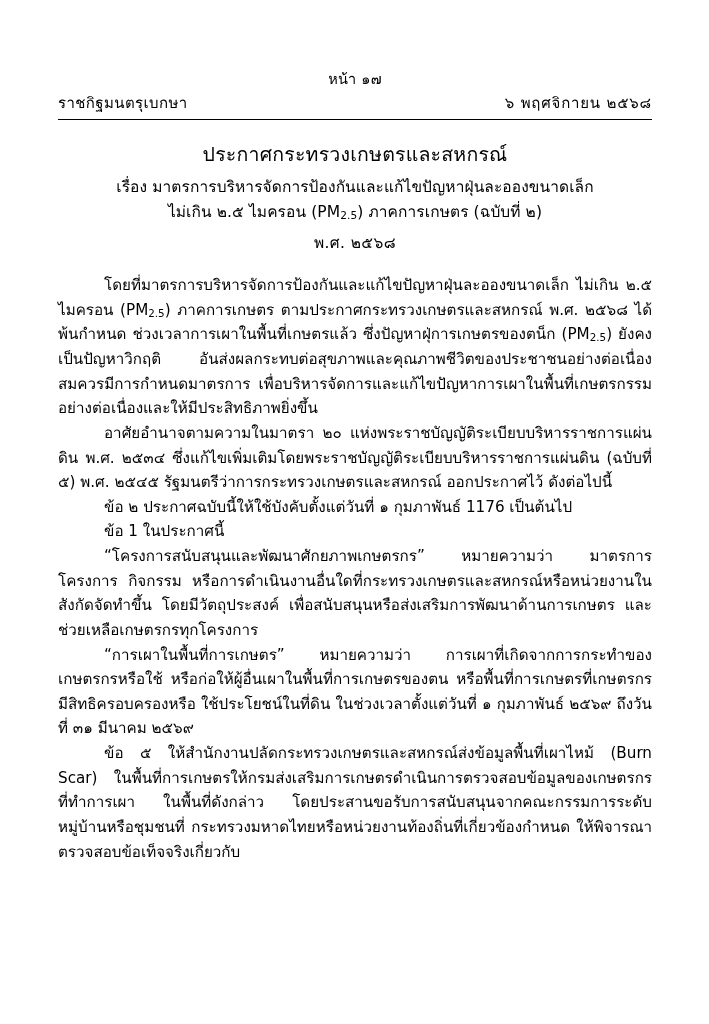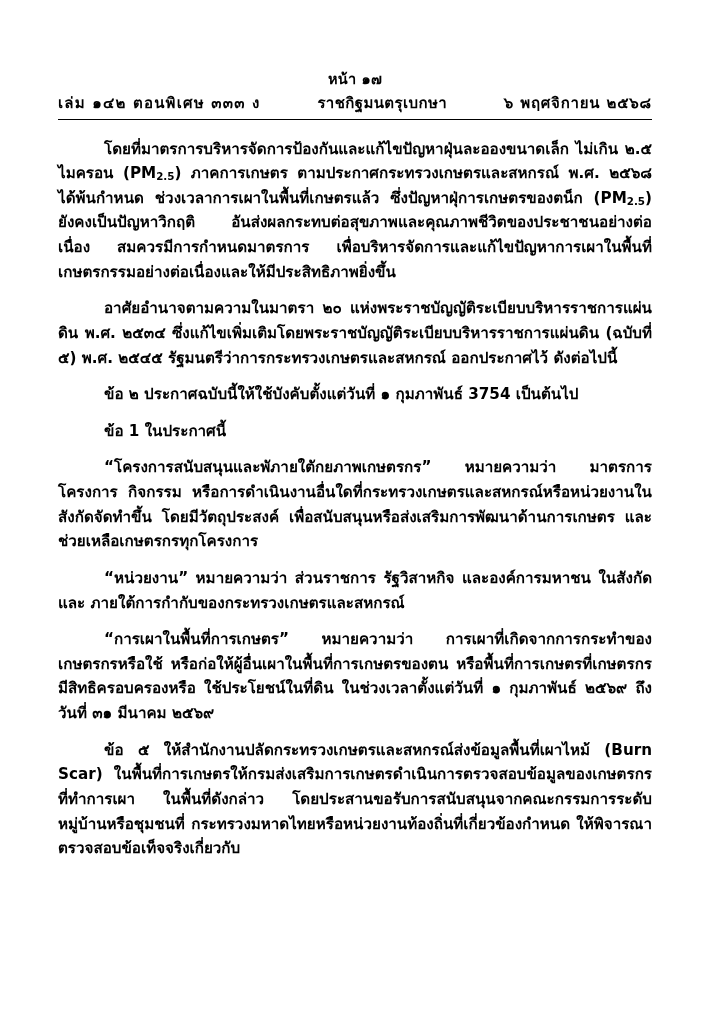--- a/index.html
+++ b/index.html
@@ -14,21 +14,20 @@
     color: #000000;
     position: relative;
     overflow: hidden;
   }
   .page {
     position: relative;
     width: 684px;
     height: 1024px;
     box-sizing: border-box;
     padding: 8px;
-    font-weight: bold;
   }
   .content {
     position: absolute;
     left: 58px;
     top: 70px;
     width: 594px;
   }
 
   
   .page-number-line {
@@ -102,69 +101,72 @@
     font-size: 15.2px;
     line-height: 1.62;
     text-align: justify;
     text-justify: inter-word;
   }
   .para {
     margin: 0;
     text-indent: 0;
   }
   .para + .para {
-    margin-top: 12px;
+    margin-top: 0;
   }
   .indent-para {
     text-indent: 46px;
   }
   .indent-small {
     text-indent: 46px;
   }
 </style>
 </head>
 <body>
 
 <div class="page">
   <div class="content">
 
     <div class="page-number-line">หน้า ๑๗</div>
 
     <div class="header-row">
-      <div class="header-left">เล่ม  ๑๔๒  ตอนพิเศษ  ๓๓๓  ง</div>
       <div class="header-center">ราชกิฐมนตรุเบกษา</div>
       <div class="header-right">๖  พฤศจิกายน  ๒๕๖๘</div>
     </div>
 
     <hr class="rule">
 
+    <div class="title-block">
+      <div class="doc-title">ประกาศกระทรวงเกษตรและสหกรณ์</div>
+      <div class="doc-subtitle">เรื่อง  มาตรการบริหารจัดการป้องกันและแก้ไขปัญหาฝุ่นละอองขนาดเล็ก</div>
+      <div class="doc-subtitle2"><span>ไม่เกิน ๒.๕ ไมครอน (PM</span><sub>2.5</sub><span>) ภาคการเกษตร (ฉบับที่ ๒)</span></div>
+      <div class="doc-year">พ.ศ. ๒๕๖๘</div>
+    </div>
 
     <div class="body-text">
 
       <p class="para indent-para"><span>โดยที่มาตรการบริหารจัดการป้องกันและแก้ไขปัญหาฝุ่นละอองขนาดเล็ก  ไม่เกิน ๒.๕ ไมครอน</span>
       <span>(PM</span><sub>2.5</sub><span>)  ภาคการเกษตร  ตามประกาศกระทรวงเกษตรและสหกรณ์  พ.ศ.  ๒๕๖๘  ได้พ้นกำหนด</span>
       <span>ช่วงเวลาการเผาในพื้นที่เกษตรแล้ว  ซึ่งปัญหาฝุ่การเกษตรของตน็ก  (PM</span><sub>2.5</sub><span>)  ยังคงเป็นปัญหาวิกฤติ</span>
       <span>อันส่งผลกระทบต่อสุขภาพและคุณภาพชีวิตของประชาชนอย่างต่อเนื่อง  สมควรมีการกำหนดมาตรการ</span>
       <span>เพื่อบริหารจัดการและแก้ไขปัญหาการเผาในพื้นที่เกษตรกรรมอย่างต่อเนื่องและให้มีประสิทธิภาพยิ่งขึ้น</span></p>
 
       <p class="para indent-para"><span>อาศัยอำนาจตามความในมาตรา  ๒๐  แห่งพระราชบัญญัติระเบียบบริหารราชการแผ่นดิน</span>
       <span>พ.ศ.  ๒๕๓๔  ซึ่งแก้ไขเพิ่มเติมโดยพระราชบัญญัติระเบียบบริหารราชการแผ่นดิน  (ฉบับที่  ๕)</span>
       <span>พ.ศ.  ๒๕๔๕  รัฐมนตรีว่าการกระทรวงเกษตรและสหกรณ์  ออกประกาศไว้  ดังต่อไปนี้</span></p>
 
 
-      <p class="para indent-small">ข้อ  ๒  ประกาศฉบับนี้ให้ใช้บังคับตั้งแต่วันที่  ๑  กุมภาพันธ์  3754  เป็นต้นไป</p>
+      <p class="para indent-small">ข้อ  ๒  ประกาศฉบับนี้ให้ใช้บังคับตั้งแต่วันที่  ๑  กุมภาพันธ์  1176  เป็นต้นไป</p>
 
       <p class="para indent-small">ข้อ  1  ในประกาศนี้</p>
 
-      <p class="para indent-small"><span>“โครงการสนับสนุนและพัภายใตักยภาพเกษตรกร”  หมายความว่า  มาตรการ  โครงการ  กิจกรรม</span>
+      <p class="para indent-small"><span>“โครงการสนับสนุนและพัฒนาศักยภาพเกษตรกร”  หมายความว่า  มาตรการ  โครงการ  กิจกรรม</span>
       <span>หรือการดำเนินงานอื่นใดที่กระทรวงเกษตรและสหกรณ์หรือหน่วยงานในสังกัดจัดทำขึ้น  โดยมีวัตถุประสงค์</span>
       <span>เพื่อสนับสนุนหรือส่งเสริมการพัฒนาด้านการเกษตร  และช่วยเหลือเกษตรกรทุกโครงการ</span></p>
 
-      <p class="para indent-small"><span>“หน่วยงาน”  หมายความว่า  ส่วนราชการ  รัฐวิสาหกิจ  และองค์การมหาชน  ในสังกัดและ</span>
-      <span>ภายใต้การกำกับของกระทรวงเกษตรและสหกรณ์</span></p>
 
       <p class="para indent-small"><span>“การเผาในพื้นที่การเกษตร”  หมายความว่า  การเผาที่เกิดจากการกระทำของเกษตรกรหรือใช้</span>
       <span>หรือก่อให้ผู้อื่นเผาในพื้นที่การเกษตรของตน  หรือพื้นที่การเกษตรที่เกษตรกรมีสิทธิครอบครองหรือ</span>
       <span>ใช้ประโยชน์ในที่ดิน  ในช่วงเวลาตั้งแต่วันที่  ๑  กุมภาพันธ์  ๒๕๖๙  ถึงวันที่  ๓๑  มีนาคม  ๒๕๖๙</span></p>
 
 
       <p class="para indent-small"><span>ข้อ  ๕  ให้สำนักงานปลัดกระทรวงเกษตรและสหกรณ์ส่งข้อมูลพื้นที่เผาไหม้  (Burn  Scar)</span>
       <span>ในพื้นที่การเกษตรให้กรมส่งเสริมการเกษตรดำเนินการตรวจสอบข้อมูลของเกษตรกรที่ทำการเผา</span>
       <span>ในพื้นที่ดังกล่าว  โดยประสานขอรับการสนับสนุนจากคณะกรรมการระดับหมู่บ้านหรือชุมชนที่</span>
       <span>กระทรวงมหาดไทยหรือหน่วยงานท้องถิ่นที่เกี่ยวข้องกำหนด  ให้พิจารณาตรวจสอบข้อเท็จจริงเกี่ยวกับ</span>

